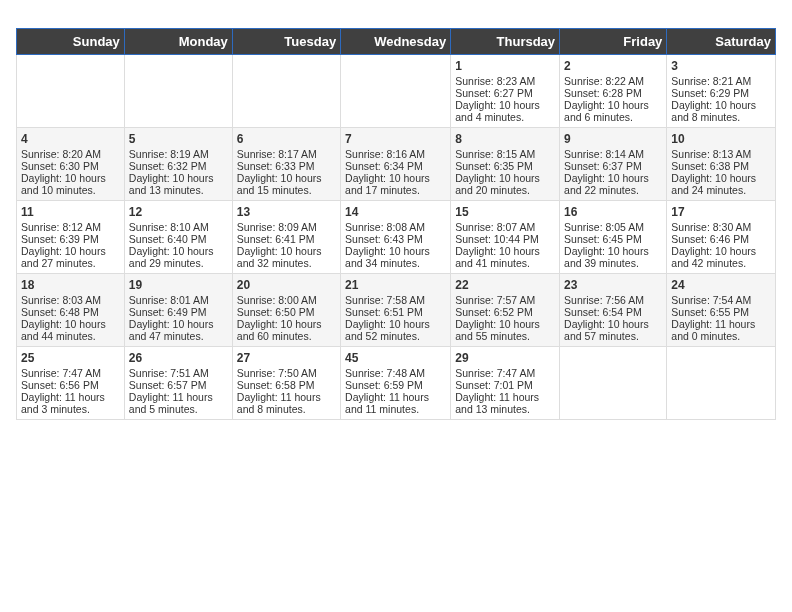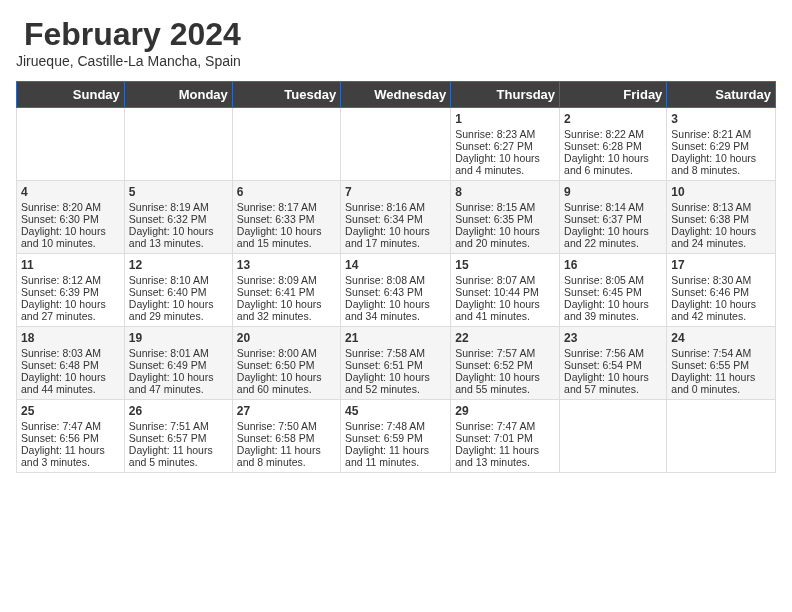--- a/index.html
+++ b/index.html
@@ -77,24 +77,20 @@
       font-size: 12px;
       display: block;
       margin-bottom: 2px;
     }
     .empty { background: #fff !important; }
   </style>
 </head>
 <body>
 
 <div class="header">
-  <div class="title-block">
-    <h1>February 2024</h1>
-    <h2>Jirueque, Castille-La Mancha, Spain</h2>
-  </div>
 </div>
 
 <table class="calendar">
   <thead>
     <tr>
       <th>Sunday</th>
       <th>Monday</th>
       <th>Tuesday</th>
       <th>Wednesday</th>
       <th>Thursday</th>

